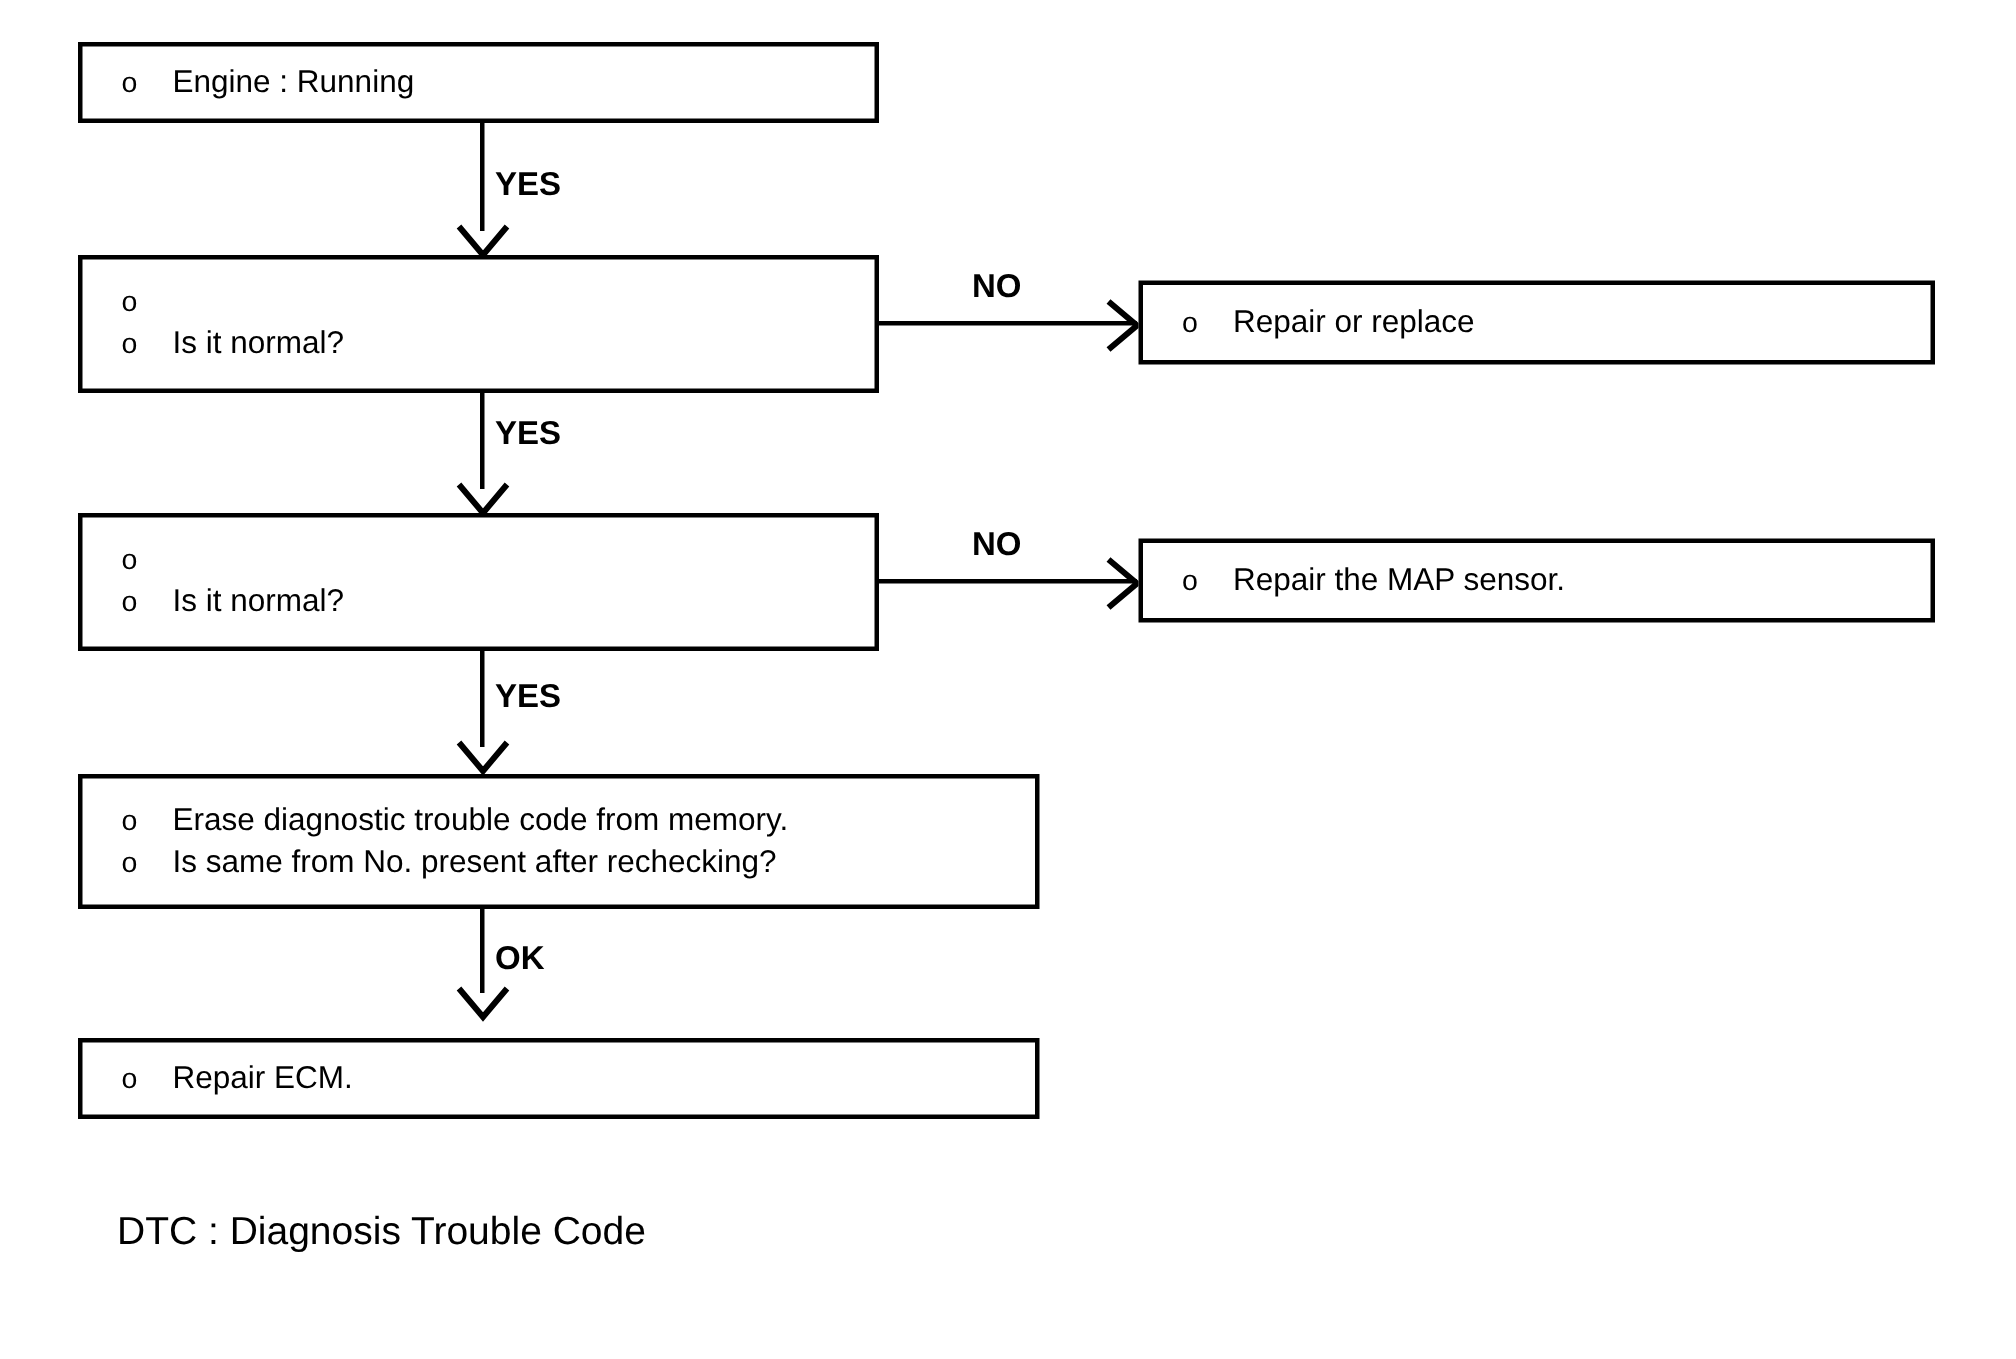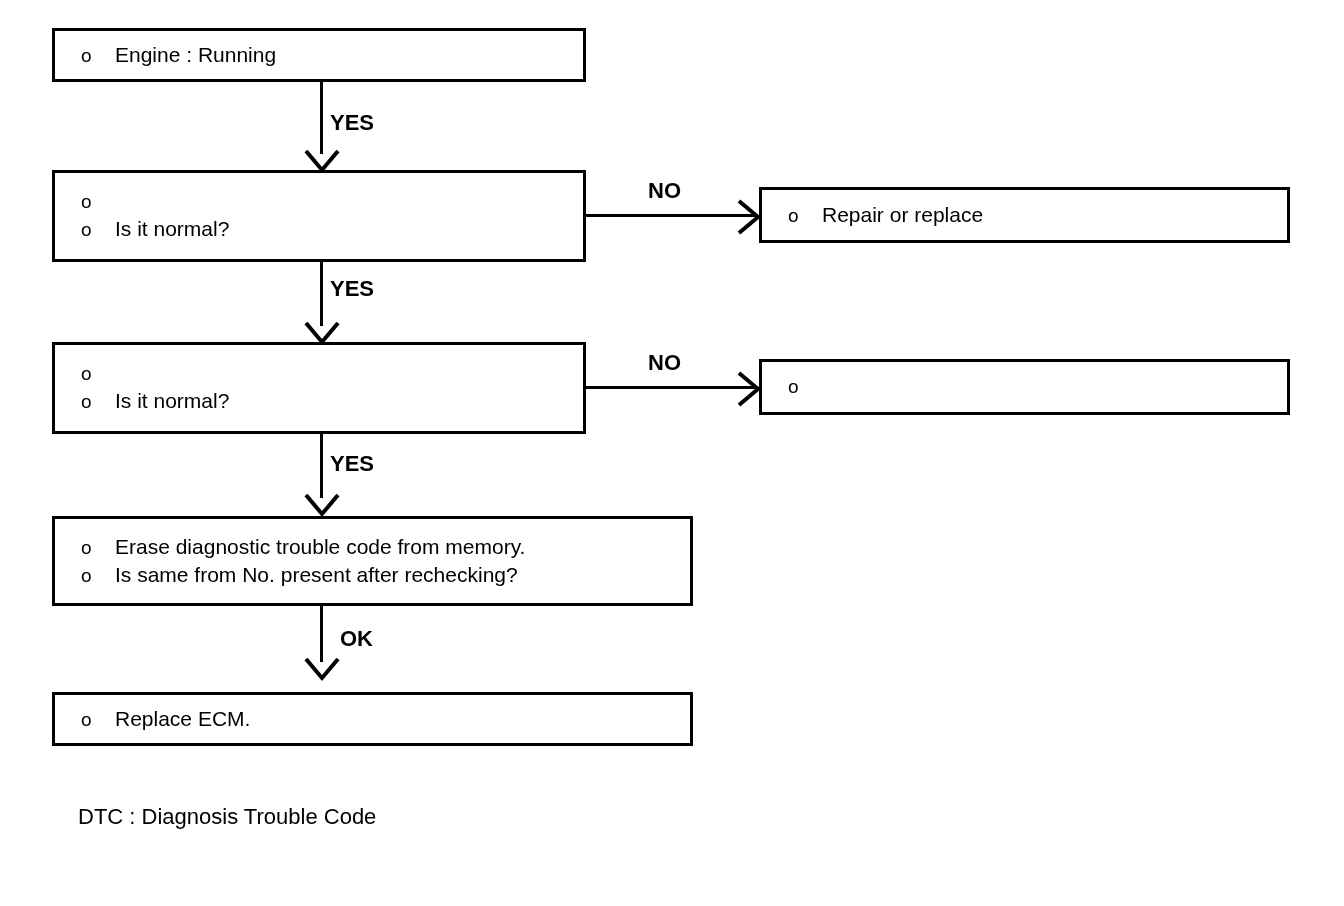--- a/index.html
+++ b/index.html
@@ -71,21 +71,21 @@
     position: absolute;
     font-size: 22px;
     color: #000000;
     white-space: nowrap;
     font-weight: bold;
   }
 
   
   .legend {
     position: absolute;
-    font-size: 22px;
+    font-size: 26px;
     color: #000000;
     line-height: 1.55;
     white-space: nowrap;
   }
   .legend-row { display: block; }
 </style>
 </head>
 <body>
 
 <div id="canvas">
@@ -152,20 +152,21 @@
   <div class="arrow" style="left:736px; top:370px;">
     <svg width="26" height="38" viewBox="0 0 26 38">
       <path d="M3 3 L22 19 L3 35" fill="none" stroke="#000000" stroke-width="4"></path>
     </svg>
   </div>
   <div class="edge-label" style="left:648px; top:350px;">NO</div>
 
   <div class="node" style="left:759px; top:359px; width:531px; height:56px;">
     <div class="node-line">
       <span class="bullet">o</span>
+      <span class="node-text">Repair the MAP sensor.</span>
     </div>
   </div>
 
   <div class="vline" style="left:320px; top:434px; height:64px;"></div>
   <div class="arrow" style="left:303px; top:492px;">
     <svg width="38" height="26" viewBox="0 0 38 26">
       <path d="M3 3 L19 22 L35 3" fill="none" stroke="#000000" stroke-width="4"></path>
     </svg>
   </div>
   <div class="edge-label" style="left:330px; top:451px;">YES</div>
@@ -180,26 +181,26 @@
       <span class="node-text">Is same from No. present after rechecking?</span>
     </div>
   </div>
 
   <div class="vline" style="left:320px; top:606px; height:56px;"></div>
   <div class="arrow" style="left:303px; top:656px;">
     <svg width="38" height="26" viewBox="0 0 38 26">
       <path d="M3 3 L19 22 L35 3" fill="none" stroke="#000000" stroke-width="4"></path>
     </svg>
   </div>
-  <div class="edge-label" style="left:340px; top:626px;">OK</div>
+  <div class="edge-label" style="left:330px; top:626px;">OK</div>
 
   <div class="node" style="left:52px; top:692px; width:641px; height:54px;">
     <div class="node-line">
       <span class="bullet">o</span>
-      <span class="node-text">Replace ECM.</span>
+      <span class="node-text">Repair ECM.</span>
     </div>
   </div>
 
   <div class="legend" style="left:78px; top:800px;">
     <span class="legend-row">DTC : Diagnosis Trouble Code</span>
   </div>
 
 </div>
 
 </body></html>

